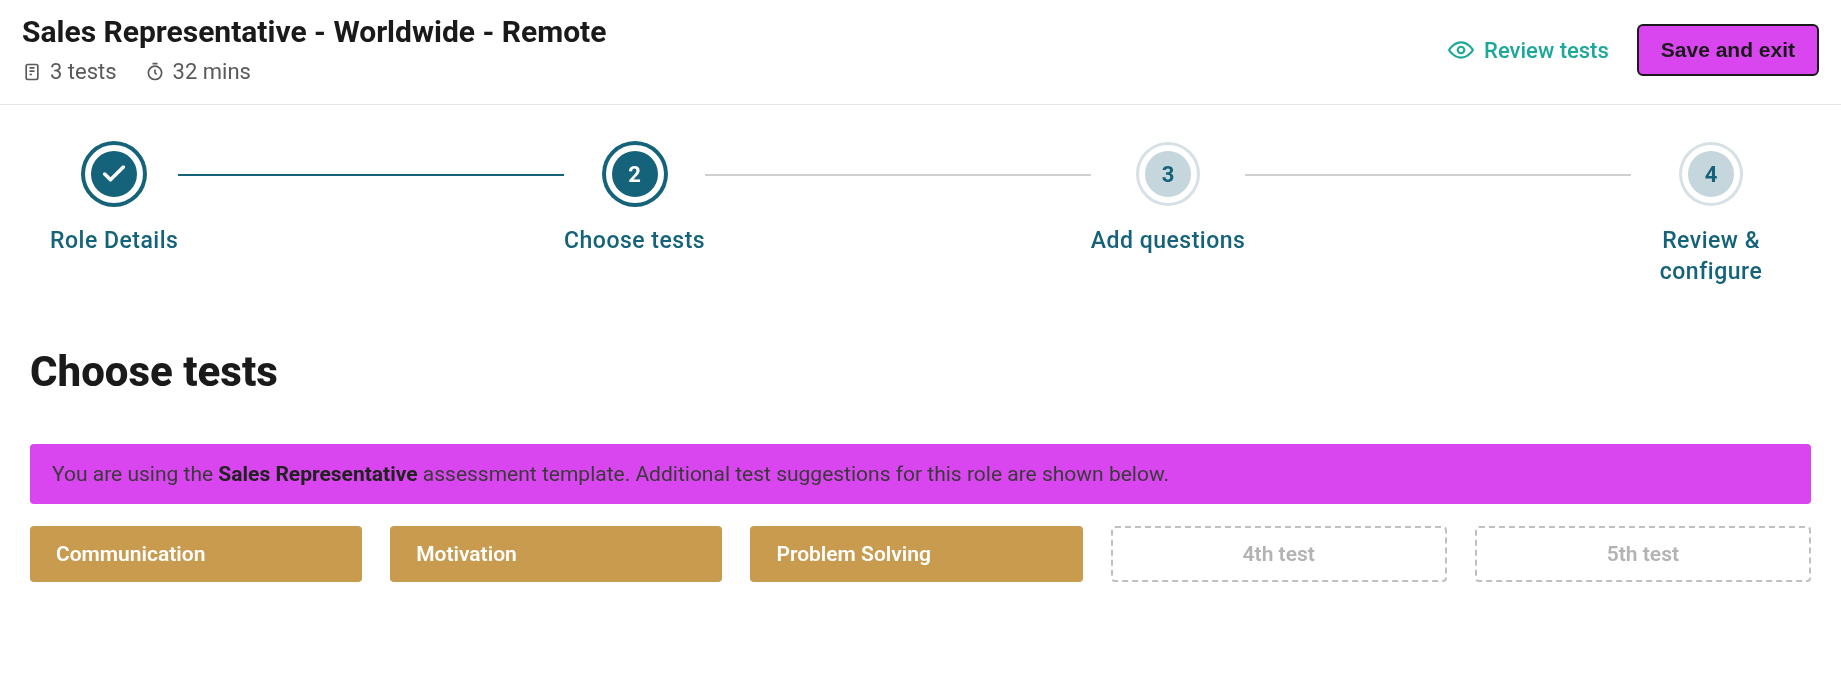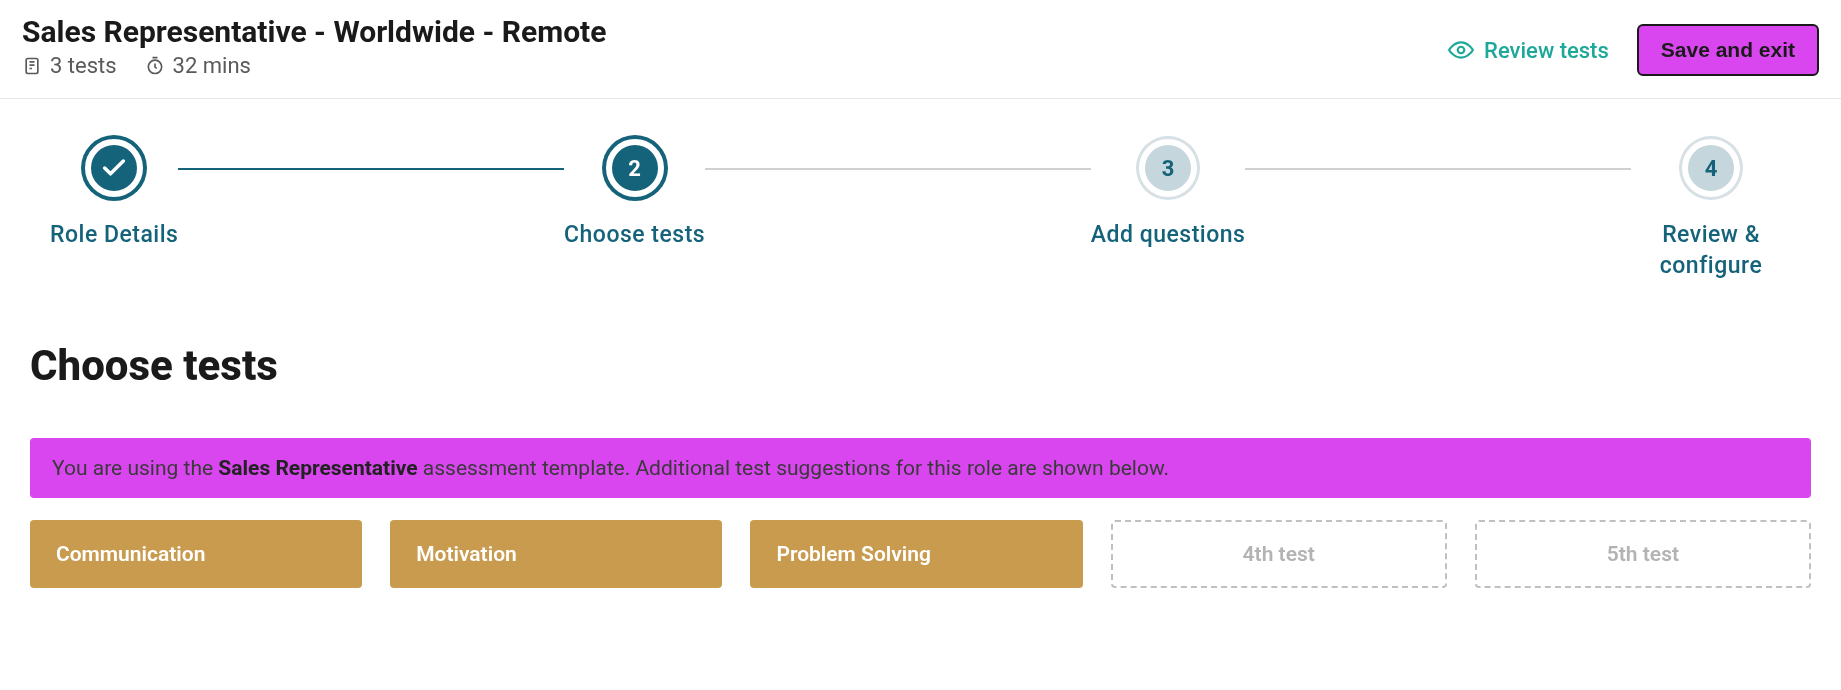--- a/index.html
+++ b/index.html
@@ -9,21 +9,21 @@
     color: #1a1a1a;
     width: 1841px;
   }
   .header {
     display: flex;
     justify-content: space-between;
     align-items: flex-start;
     padding: 14px 22px 20px 22px;
     border-bottom: 1px solid #e5e5e5;
   }
-  .header-left { display: flex; flex-direction: column; }
+  .header-left { display: flex; flex-direction: column; gap: 6px; }
   .title {
     font-size: 30px;
     font-weight: 700;
     color: #1a1a1a;
   }
   .meta-row {
     display: flex;
     align-items: flex-end;
     gap: 28px;
     margin-top: 4px;
@@ -145,21 +145,21 @@
     color: #3a3a3a;
     margin-bottom: 22px;
   }
   .info-banner .bold { font-weight: 700; color: #222; }
   .tests-row {
     display: flex;
     gap: 28px;
   }
   .test-card {
     flex: 1 1 0;
-    height: 68px;
+    height: 56px;
     border-radius: 4px;
     display: flex;
     align-items: center;
     padding: 0 26px;
     font-size: 21px;
     font-weight: 600;
   }
   .test-card.filled {
     background: #c89b4e;
     color: #ffffff;

